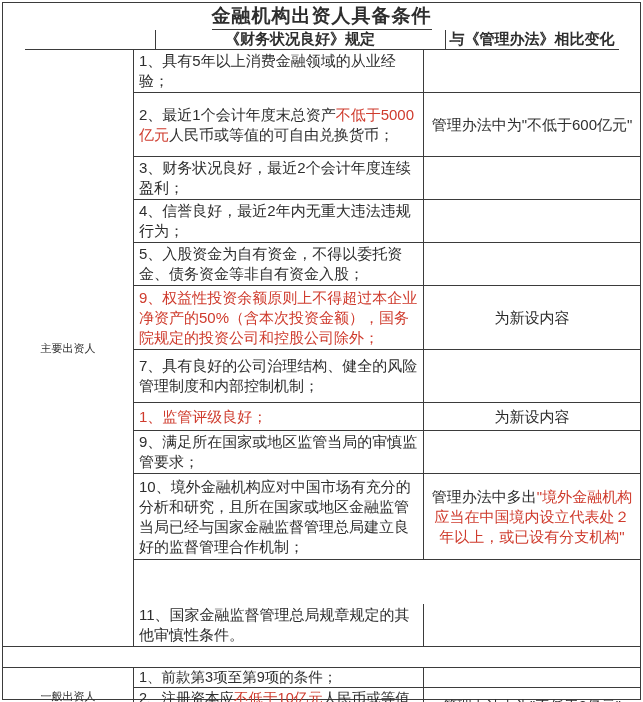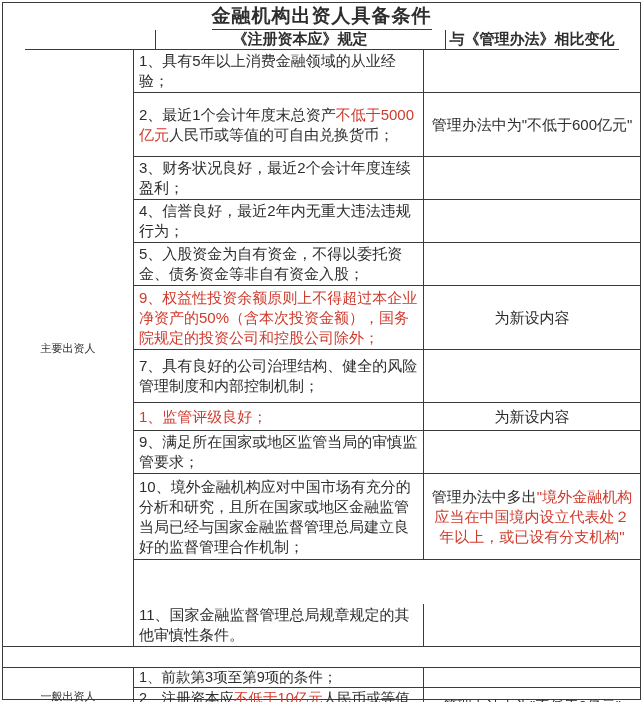--- a/index.html
+++ b/index.html
@@ -54,21 +54,21 @@
   .seg-red{color:var(--red);}
 </style>
 </head>
 <body>
 
 <div class="page">
   <div class="sheet">
     <div class="title-row">金融机构出资人具备条件</div>
     <div class="header-row">
       <div class="c1"></div>
-      <div class="c2">《注册资本应》规定</div>
+      <div class="c2">《财务状况良好》规定</div>
       <div class="c3">与《管理办法》相比变化</div>
     </div>
     <div id="sections">
         <div class="section">
           <div class="c1 label-cell">主要出资人</div>
           <div class="rows">
             <div class="row" style="min-height: 41px;">
               <div class="c2">
                 <div class="txt"><span>1、具有5年以上消费金融领域的从业经验；</span></div>
               </div>

